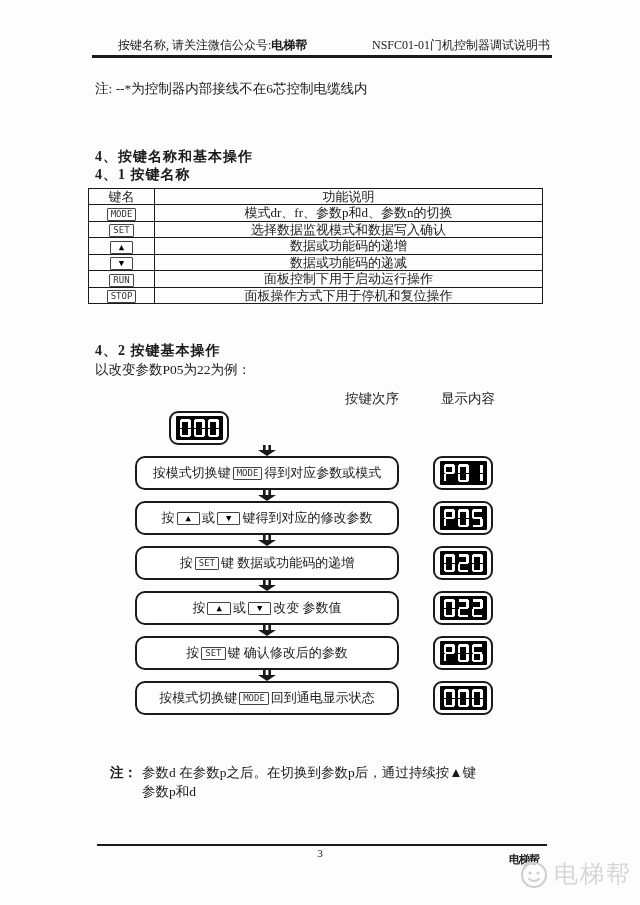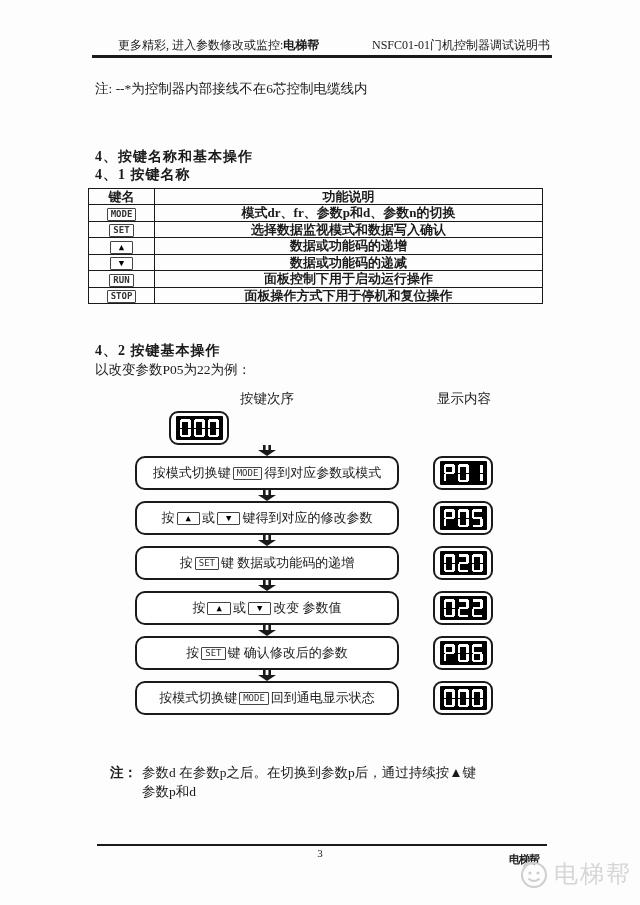--- a/index.html
+++ b/index.html
@@ -19,33 +19,33 @@
   
   .sec-title { position:absolute; left:95px; font-size:14px; font-weight:bold; letter-spacing:1px; }
   #s1t { top:148px; } #s1s { top:166px; }
   #s2t { top:342px; } #s2s { top:361px; font-weight:normal; letter-spacing:0; font-size:13.5px; }
   
   table.keytbl {
     position:absolute; left:88px; top:188px; width:455px;
     border-collapse:collapse; font-size:13px; table-layout:fixed;
   }
   table.keytbl td, table.keytbl th {
-    border:1.5px solid #1a1a1a; text-align:center; font-weight:bold;
+    border:1.5px solid #1a1a1a; text-align:center; font-weight:normal;
     height:16px; padding:0; line-height:15px; overflow:hidden;
   }
   table.keytbl .c-key { width:66px; }
   .keycap {
     display:inline-block; border:1px solid #444; background:#fff;
     font-family:"DejaVu Sans Mono","Liberation Mono",monospace;
     font-size:9px; line-height:11px; padding:0 3px; color:#333;
     vertical-align:middle; border-radius:1px;
   }
   .keycap.tri { font-size:9px; padding:0 8px; color:#000; }
   
-  .flow-col-header { position:absolute; top:390px; font-size:13.5px; text-align:center; }
+  .flow-col-header { position:absolute; top:390px; font-size:13.5px; text-align:right; }
   #fch-left  { left:135px; width:264px; }
   #fch-right { left:433px; width:62px; }
   .flow { position:absolute; left:135px; top:411px; width:362px; }
   .step-row { display:flex; align-items:center; height:34px; }
   .step-box {
     width:264px; height:34px; border:2px solid #1a1a1a; border-radius:10px;
     background:#fff; display:flex; align-items:center; justify-content:center;
     font-size:13px; white-space:nowrap;
   }
   .step-box .keycap { margin:0 2px; }
@@ -76,21 +76,21 @@
                  font-family:"Liberation Sans","DejaVu Sans",sans-serif; letter-spacing:-1px; }
   .watermark { position:absolute; left:518px; top:858px; display:flex; align-items:center; }
   .watermark-text { font-size:24px; color:#d6d6d6; letter-spacing:2px; white-space:nowrap;
                     font-family:"Liberation Sans","DejaVu Sans",sans-serif; margin-left:4px; }
 </style>
 </head>
 <body>
 
 <div class="page">
 
-  <div class="header-left"><span>更多精彩, 进入参数修改或监控:</span><b>电梯帮</b></div>
+  <div class="header-left"><span>按键名称, 请关注微信公众号:</span><b>电梯帮</b></div>
   <div class="header-right">NSFC01-01门机控制器调试说明书</div>
   <div class="header-rule"></div>
 
   <div class="top-note">注: --*为控制器内部接线不在6芯控制电缆线内</div>
 
   <div class="sec-title" id="s1t">4、按键名称和基本操作</div>
   <div class="sec-title" id="s1s">4、1 按键名称</div>
 
   <table class="keytbl">
     <tbody>

